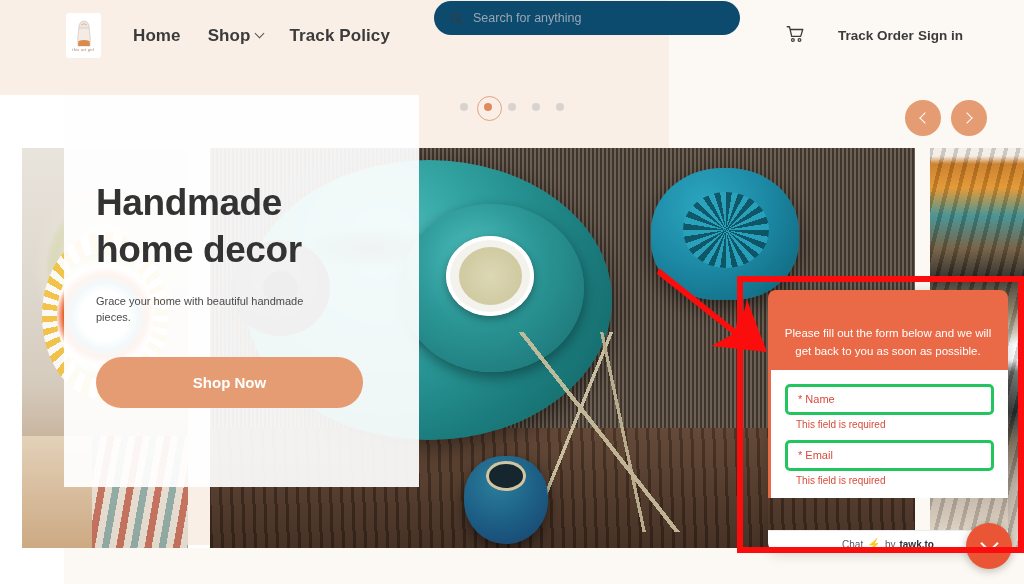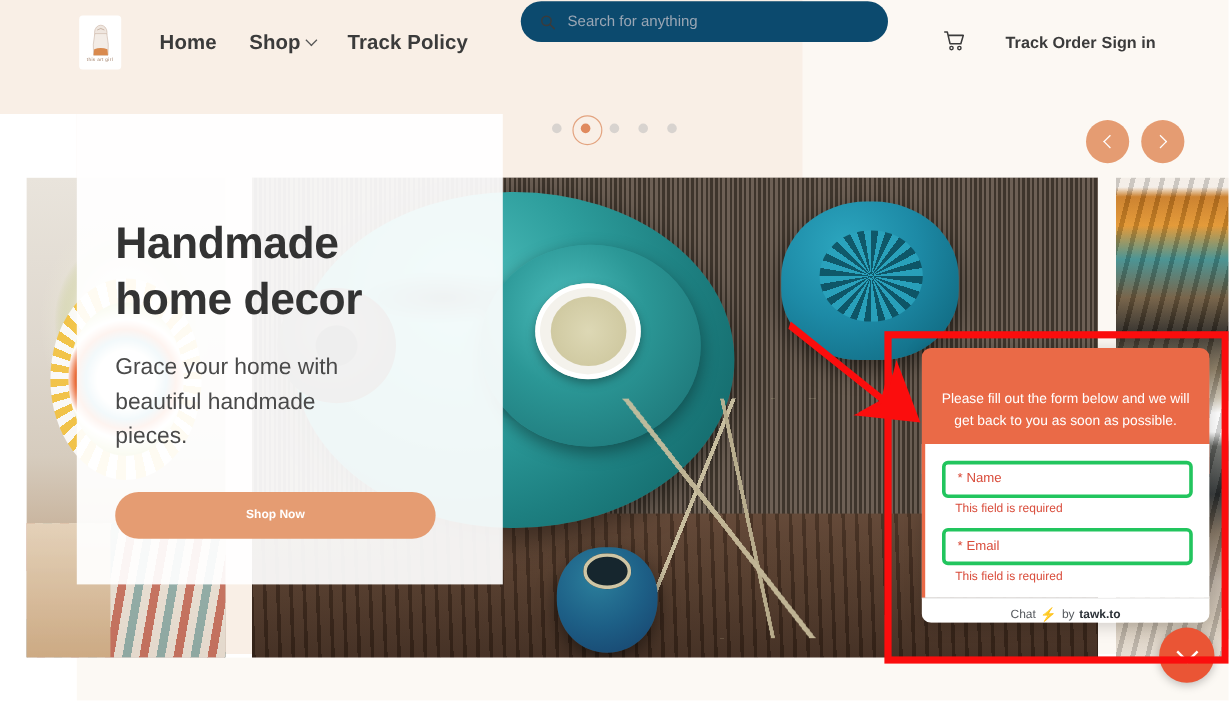--- a/index.html
+++ b/index.html
@@ -421,34 +421,34 @@
   }
   .hero-title {
     font-size: 37px;
     font-weight: bold;
     color: #333333;
     line-height: 1.28;
     letter-spacing: -.4px;
   }
   .hero-sub {
     margin-top: 19px;
-    font-size: 19px;
+    font-size: 11px;
     color: #4a4a4a;
     line-height: 1.52;
     max-width: 230px;
   }
   .shop-btn {
     margin-top: 31px;
-    width: 267px; height: 39px;
+    width: 267px; height: 51px;
     border-radius: 26px;
     background: #e59c72;
     border: none;
     color: #ffffff;
     font-family: "Liberation Sans", sans-serif;
-    font-size: 10px;
+    font-size: 15px;
     font-weight: bold;
     cursor: pointer;
   }
 
   
   .chat-widget {
     position: absolute;
     left: 768px; top: 290px;
     width: 240px;
     z-index: 40;
@@ -494,20 +494,21 @@
     background: #ffffff;
     border-top: 1px solid #ececec;
     text-align: center;
     padding: 7px 0 0;
     font-size: 10px;
     color: #55595e;
     display: flex;
     align-items: center;
     justify-content: center;
     gap: 4px;
+    margin-top: 32px;
   }
   .chat-foot b { color: #2b3137; font-weight: bold; }
   .bolt { font-size: 11px; }
 
   .chat-fab {
     position: absolute;
     left: 966px; top: 523px;
     width: 46px; height: 46px;
     border-radius: 50%;
     background: #ea5535;

